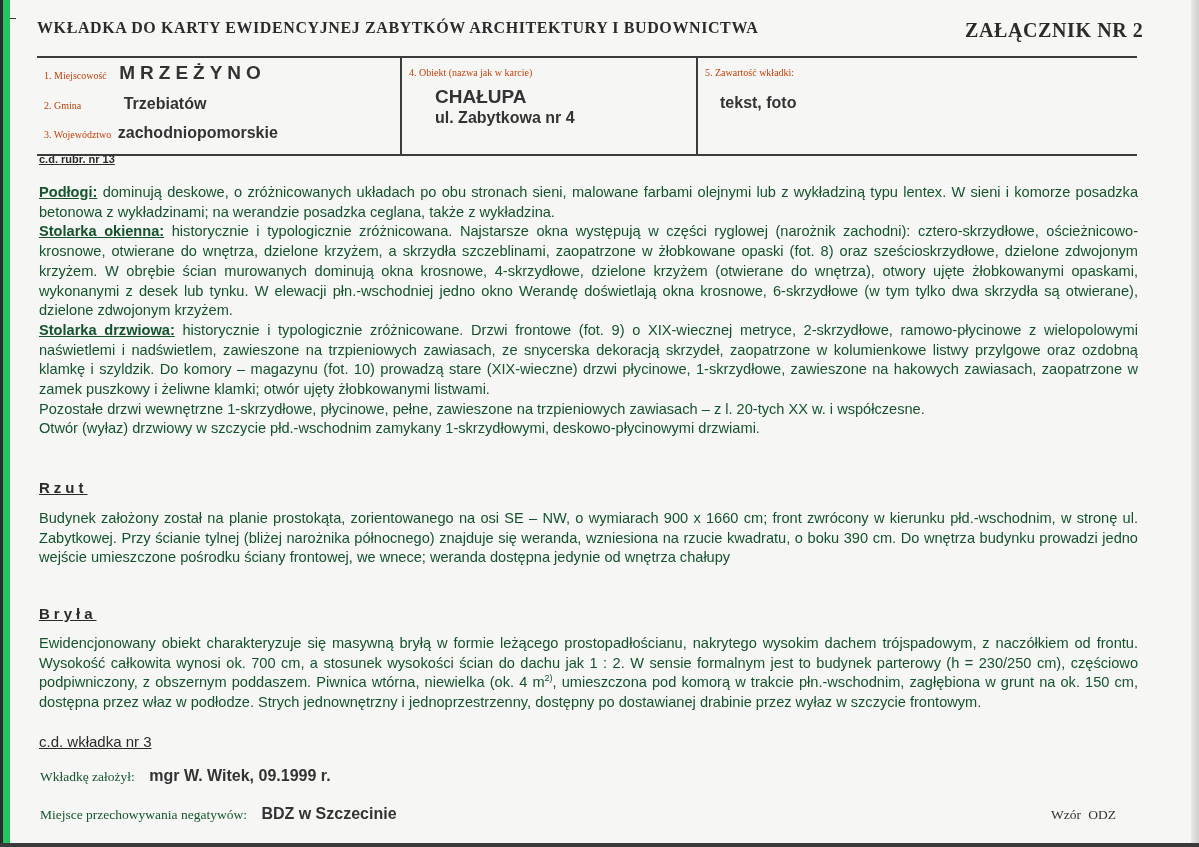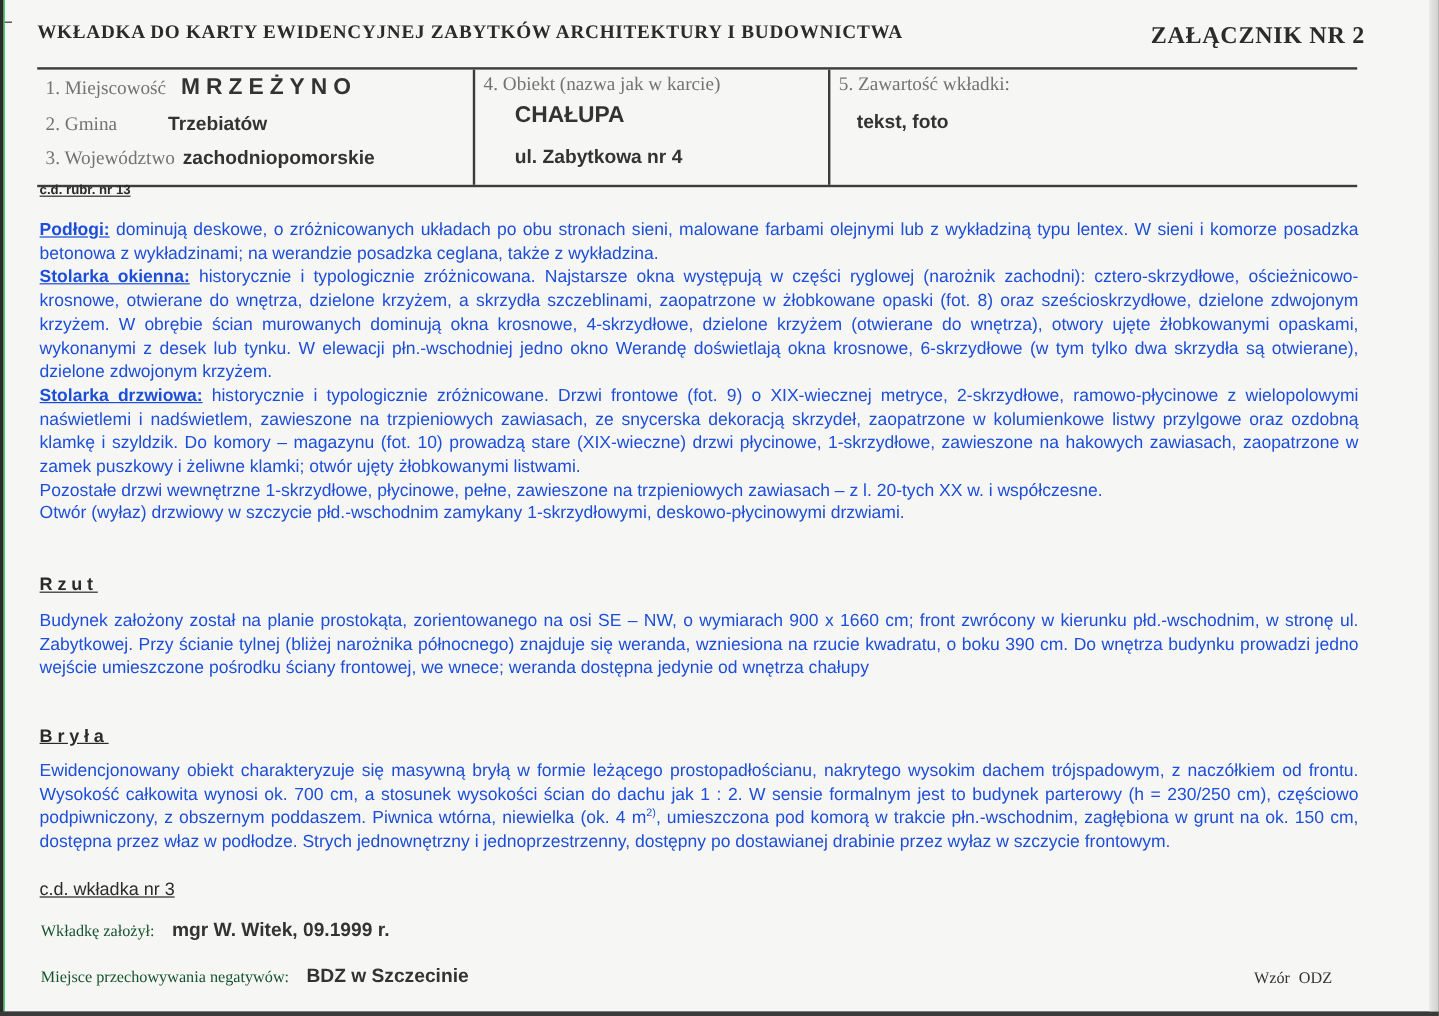--- a/index.html
+++ b/index.html
@@ -4,21 +4,21 @@
 <style>
   html, body { margin: 0; padding: 0; }
   body {
     width: 1199px; height: 847px; overflow: hidden;
     background: #2a2a2a;
     position: relative;
   }
   .page {
     position: absolute; left: 3px; top: 0; width: 1188px; height: 843px;
     background: #f6f6f4;
-    border-left: 1px solid #22c55e;
+    border-left: 7px solid #22c55e;
     color: #2b2b2b;
     font-family: "Liberation Sans", sans-serif;
   }
   .edge-right {
     position: absolute; right: 0; top: 0; width: 8px; height: 847px;
     background: linear-gradient(to right, #e9e9e7, #cfcfcd);
   }
   .edge-bottom {
     position: absolute; left: 0; bottom: 0; width: 1199px; height: 4px; background: #3a3a3a;
   }
@@ -38,34 +38,34 @@
   .meta-table {
     position: absolute; left: 27px; top: 56px; width: 1100px; height: 96px;
     border-top: 2px solid #3c3c3c; border-bottom: 2px solid #3c3c3c;
   }
   .col { position: absolute; top: 0; height: 96px; }
   .col1 { left: 0; width: 363px; }
   .col2 { left: 363px; width: 296px; border-left: 2px solid #3c3c3c; }
   .col3 { left: 659px; width: 441px; border-left: 2px solid #3c3c3c; }
 
   .small-label {
-    font-family: "Liberation Serif", serif; font-size: 16px; color: #737373;
+    font-family: "Liberation Serif", serif; font-size: 10px; color: #c2410c;
   }
   .row { position: absolute; left: 7px; white-space: nowrap; }
   .val-bold { font-weight: bold; font-size: 16px; color: #333; }
   .val-spaced { font-weight: bold; font-size: 19px; letter-spacing: 5px; color: #333; }
 
   .cd-rubr {
     position: absolute; left: 29px; top: 153px;
     font-weight: bold; font-size: 11px; text-decoration: underline; color: #2b2b2b;
   }
 
   .body-text {
     position: absolute; left: 29px; width: 1099px;
-    font-size: 14.6px; line-height: 19.7px; color: #1d4ed8;
+    font-size: 14.6px; line-height: 19.7px; color: #14532d;
     text-align: justify;
   }
   .body-text p { margin: 0; }
   .lead { font-weight: bold; text-decoration: underline; }
   .section-head {
     position: absolute; left: 29px;
     font-weight: bold; font-size: 15px; letter-spacing: 4px; text-decoration: underline; color: #2b2b2b;
   }
   .cd-wkladka {
     position: absolute; left: 29px; top: 733px;
@@ -102,21 +102,21 @@
       <div class="row" style="top:66px;">
         <span class="small-label">3. Województwo</span>
         <span class="val-bold" style="margin-left:2px;">zachodniopomorskie</span>
       </div>
     </div>
     <div class="col col2">
       <div class="row" style="top:4px;">
         <span class="small-label">4. Obiekt (nazwa jak w karcie)</span>
       </div>
       <div class="row" style="top:28px; left:33px; font-weight:bold; font-size:19px; color:#333;">CHAŁUPA</div>
-      <div class="row" style="top:65px; left:33px;">
+      <div class="row" style="top:51px; left:33px;">
         <span class="val-bold">ul. Zabytkowa nr 4</span>
       </div>
     </div>
     <div class="col col3">
       <div class="row" style="top:4px;">
         <span class="small-label">5. Zawartość wkładki:</span>
       </div>
       <div class="row" style="top:36px; left:22px;">
         <span class="val-bold">tekst, foto</span>
       </div>

